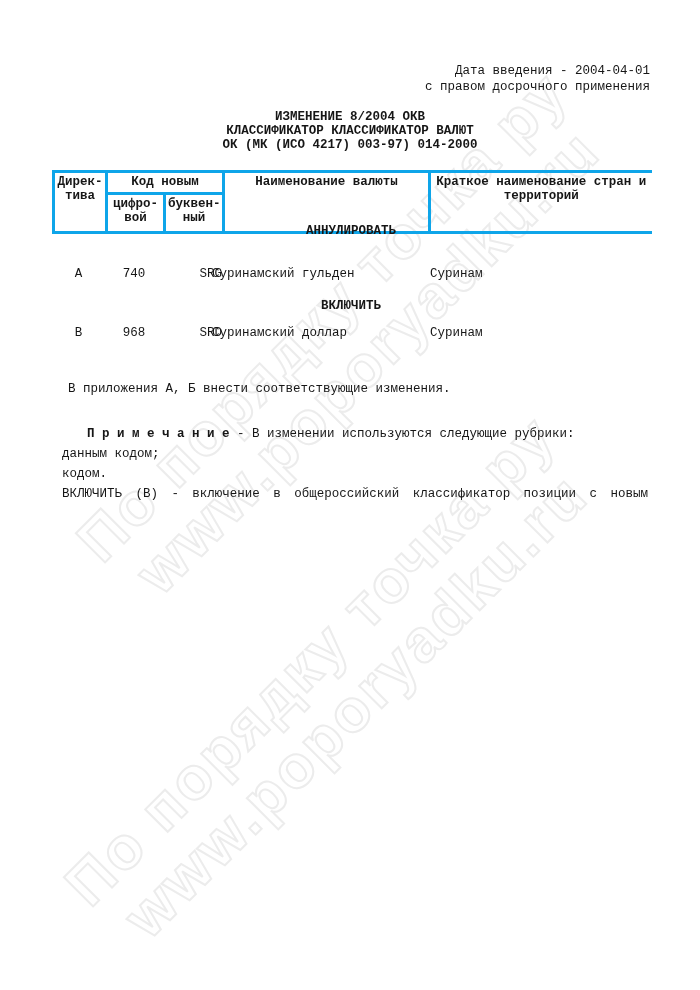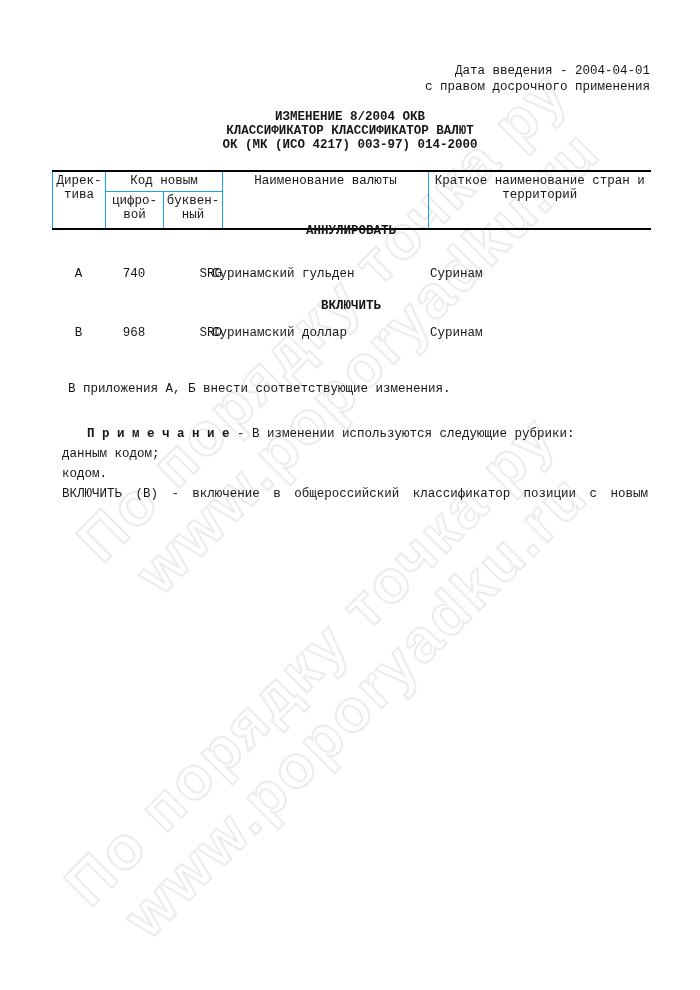--- a/index.html
+++ b/index.html
@@ -32,22 +32,22 @@
   
   .title { position: absolute; top: 110px; left: 0; width: 700px; text-align: center; font-weight: bold; line-height: 14px; }
 
   
   table.hdr {
     position: absolute; left: 52px; top: 170px; width: 598px;
     border-collapse: collapse; table-layout: fixed;
     border-top: 2px solid #000; border-bottom: 2px solid #000;
   }
   table.hdr td {
-    border: 1px solid #0ea5e9;
-    font-weight: normal; font-size: 12.5px; line-height: 14px;
+    border: 3px solid #0ea5e9;
+    font-weight: bold; font-size: 12.5px; line-height: 14px;
     text-align: center; vertical-align: top;
     padding: 2px 2px 0 2px; white-space: pre-line; overflow: hidden;
   }
   table.hdr td.no-right { border-right: none; }
   table.hdr tr.r1 td { height: 17px; }
   table.hdr tr.r2 td { height: 34px; }
 
   
   .section-label { position: absolute; left: 52px; width: 598px; text-align: center; font-weight: bold; line-height: 13px; }
   .trow { position: absolute; left: 52px; width: 598px; height: 14px; line-height: 13px; }

